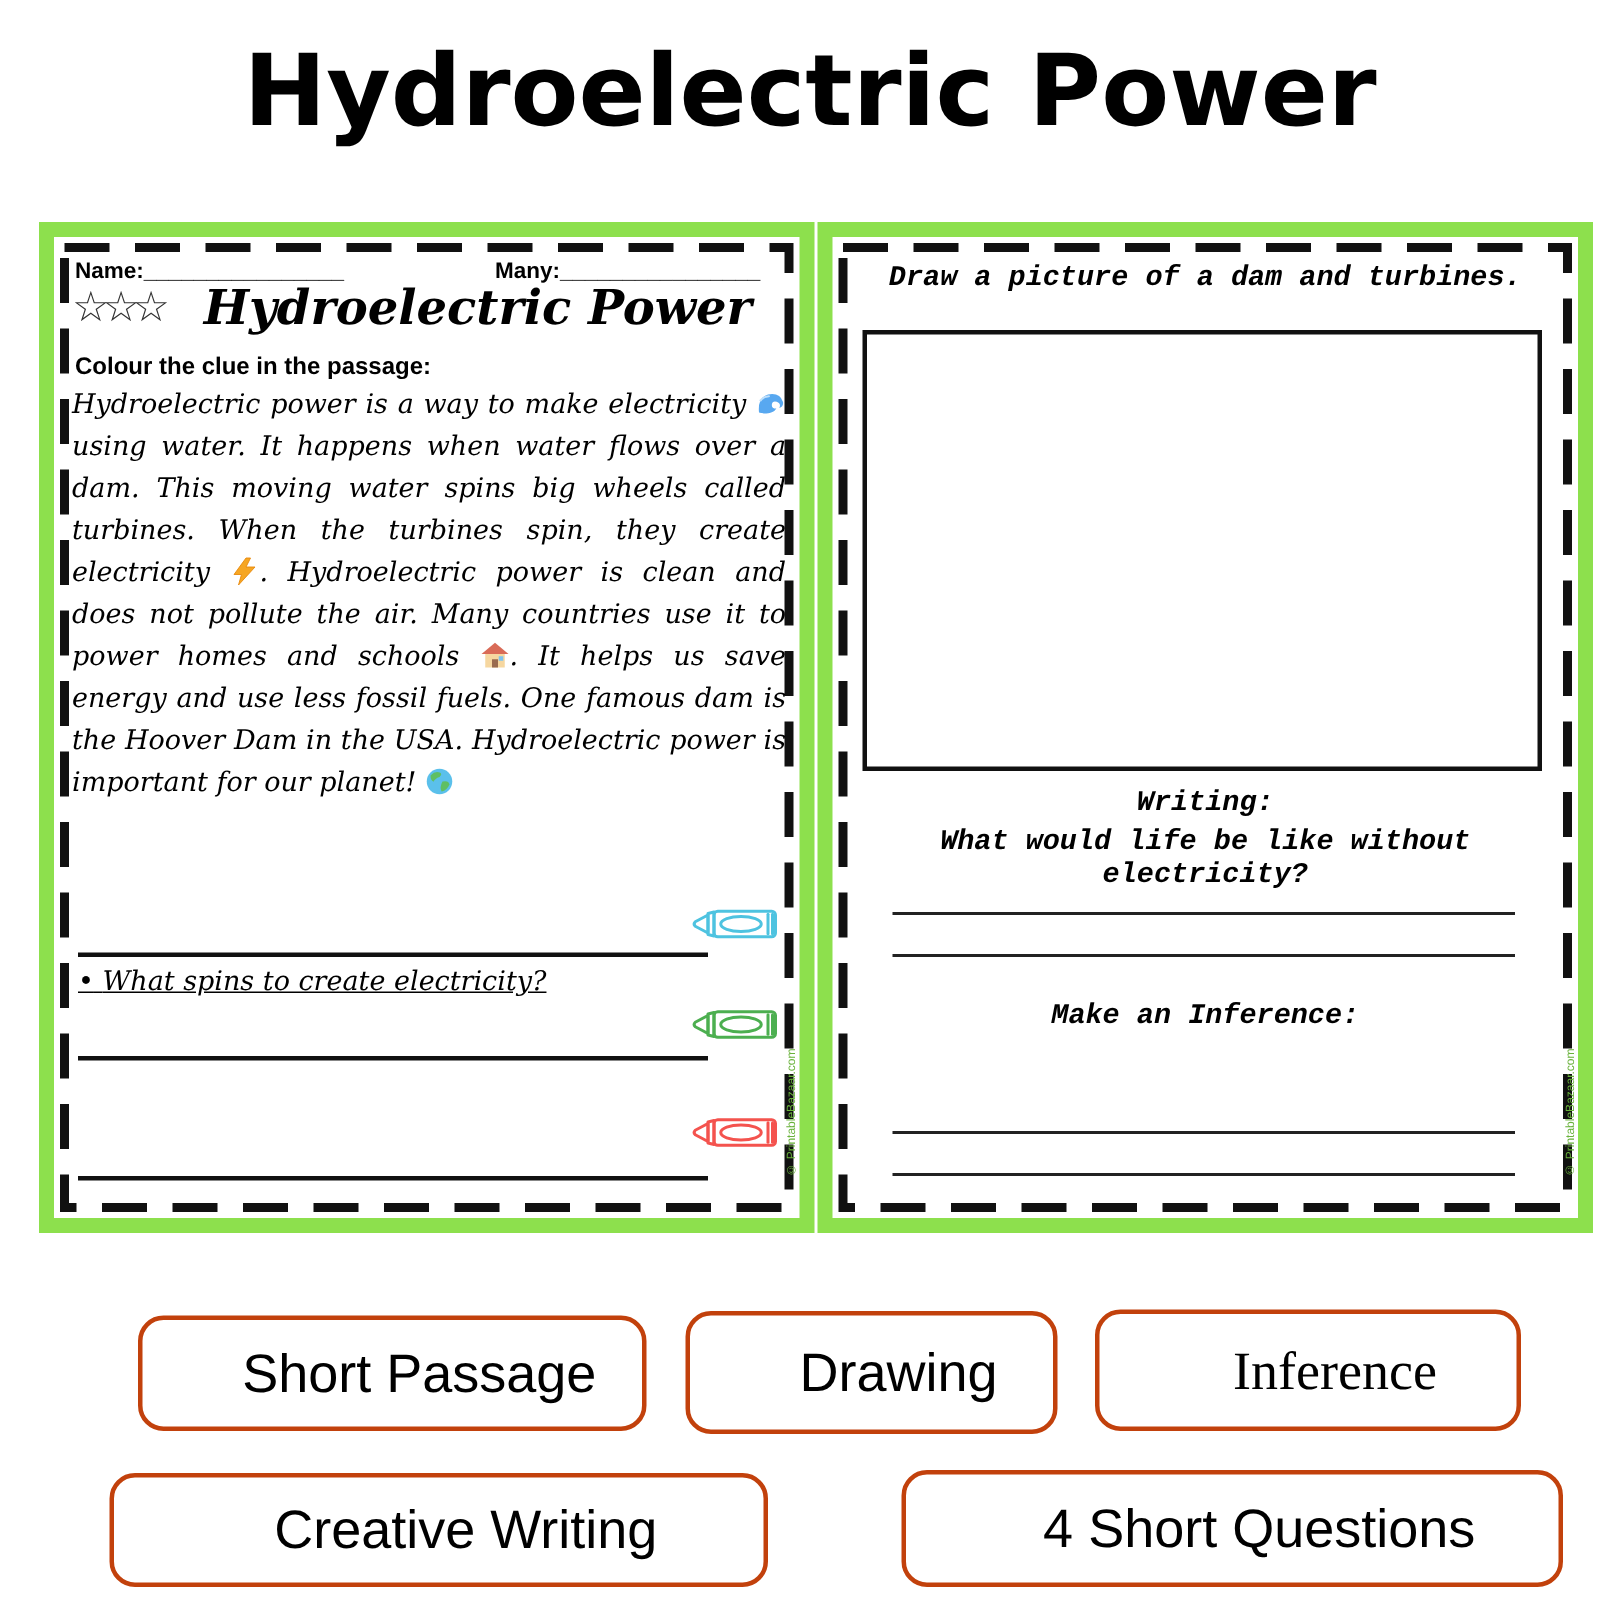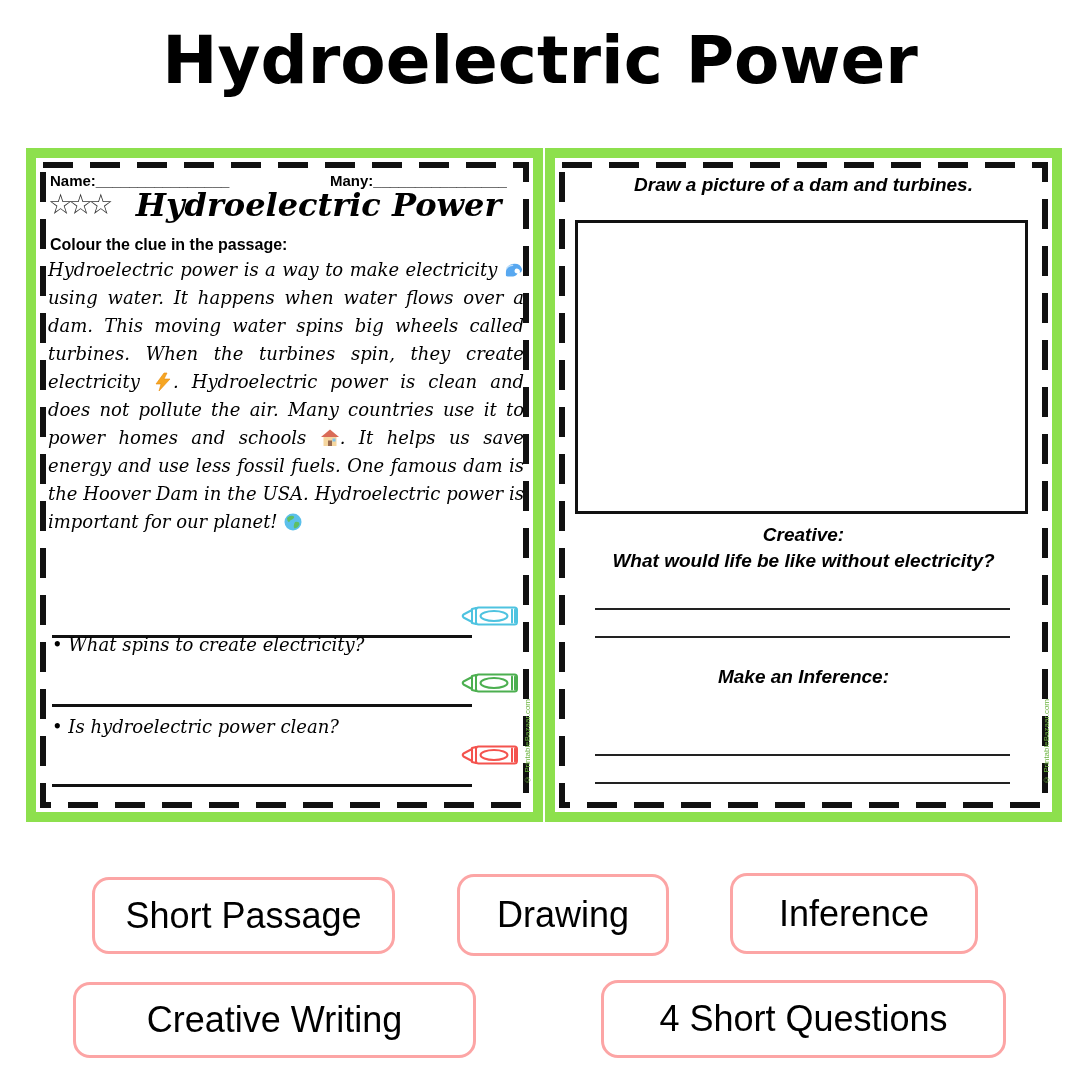--- a/index.html
+++ b/index.html
@@ -25,50 +25,50 @@
          font-family:"DejaVu Sans",sans-serif;}
   .script-title{position:absolute;top:28px;left:95px;width:375px;margin:0;text-align:center;
                 font-family:"DejaVu Serif",serif;font-style:italic;font-weight:bold;font-size:32px;}
   .instruction{position:absolute;top:78px;left:14px;margin:0;font-weight:bold;font-size:16px;}
   .passage{position:absolute;top:98px;left:12px;width:476px;margin:0;
            font-family:"DejaVu Serif",serif;font-style:italic;font-size:18px;line-height:28px;
            text-align:justify;}
   .emoji{display:inline-block;width:20px;height:20px;vertical-align:-4px;}
   .qtext{position:absolute;left:16px;width:440px;margin:0;
          font-family:"DejaVu Serif",serif;font-style:italic;font-size:18px;}
-  #q1{top:420px;} #q2{top:476px;} #q3{top:558px;}
+  #q1{top:420px;} #q2{top:486px;text-decoration:underline;} #q3{top:558px;}
   .crayon{position:absolute;width:60px;height:26px;}
   #crayon1{top:445px;left:424px;color:#4EC3E0;}
   #crayon2{top:512px;left:424px;color:#4CAF50;}
   #crayon3{top:584px;left:424px;color:#F4534E;}
   .ansline-left{position:absolute;left:16px;width:420px;height:0;border-top:3px solid #111;}
   #line1{top:477px;} #line2{top:546px;} #line3{top:626px;}
   .watermark{position:absolute;right:1px;bottom:28px;writing-mode:vertical-rl;
              transform:rotate(180deg);font-size:8px;color:#69B23B;}
 
   
   .center-line{position:absolute;left:0;width:497px;margin:0;text-align:center;
-               font-family:Liberation Sans, sans-serif;font-style:italic;font-weight:bold;}
+               font-family:Liberation Mono, monospace;font-style:italic;font-weight:bold;}
   .draw-prompt{top:16px;font-size:19px;}
   .draw-box{position:absolute;left:20px;top:62px;width:447px;height:288px;border:3px solid #111;
             background:#fff;}
   .imagine-heading{top:366px;font-size:19px;}
   .imagine-q{top:392px;font-size:19px;}
   .inference-heading{top:508px;font-size:19px;}
   .inference-q{top:534px;font-size:19px;}
   .ansline-right{position:absolute;left:40px;width:415px;height:0;border-top:2px solid #222;}
   #rline1{top:450px;} #rline2{top:478px;} #rline3{top:596px;} #rline4{top:624px;}
 
   
   .tag{position:absolute;display:flex;align-items:center;justify-content:center;
-       border:3px solid #fca5a5;border-radius:17px;background:#fff;font-size:36px;
-       font-family:"Liberation Sans",sans-serif;color:#000;}
+       border:3px solid #c2410c;border-radius:17px;background:#fff;font-size:36px;
+       font-family:"Liberation Sans",sans-serif;color:#000;padding-left:36px;}
   #tag-short-passage{left:92px;top:877px;width:297px;height:71px;}
   #tag-drawing{left:457px;top:874px;width:206px;height:76px;}
-  #tag-inference{left:730px;top:873px;width:242px;height:75px;}
+  #tag-inference{left:730px;top:873px;width:242px;height:75px;font-family:Liberation Serif, serif;}
   #tag-creative-writing{left:73px;top:982px;width:397px;height:70px;}
   #tag-3-short-questions{left:601px;top:980px;width:399px;height:72px;}
 </style>
 </head>
 <body>
 
 <div id="canvas">
 
   <div class="main-title">Hydroelectric Power</div>
 
@@ -123,21 +123,20 @@
           <path d="M12 7 L3.5 11.5 Q2 13 3.5 14.5 L12 19 Z"></path>
           <path d="M12 6 L16 5 V21 L12 20 Z"></path>
           <rect x="16" y="4.5" width="41" height="17" rx="2.5"></rect>
           <ellipse cx="34" cy="13" rx="13.5" ry="5"></ellipse>
           <line x1="52" y1="6.5" x2="52" y2="19.5"></line>
           <line x1="55" y1="6.5" x2="55" y2="19.5"></line>
         </g>
       </svg>
       <div class="ansline-left" id="line2"></div>
 
-      <p class="qtext" id="q3"><span>•</span>&nbsp;<span>Is hydroelectric power clean?</span></p>
       <svg class="crayon" id="crayon3" viewBox="0 0 60 26">
         <g fill="none" stroke="currentColor" stroke-width="2" stroke-linejoin="round" stroke-linecap="round">
           <path d="M12 7 L3.5 11.5 Q2 13 3.5 14.5 L12 19 Z"></path>
           <path d="M12 6 L16 5 V21 L12 20 Z"></path>
           <rect x="16" y="4.5" width="41" height="17" rx="2.5"></rect>
           <ellipse cx="34" cy="13" rx="13.5" ry="5"></ellipse>
           <line x1="52" y1="6.5" x2="52" y2="19.5"></line>
           <line x1="55" y1="6.5" x2="55" y2="19.5"></line>
         </g>
       </svg>
@@ -150,21 +149,21 @@
   <section class="card" id="card-right">
     <div class="page">
       <svg class="dashed-border" width="497" height="654" viewBox="0 0 497 654">
         <rect x="7" y="7" width="483" height="640" fill="none" stroke="#111" stroke-width="6" stroke-dasharray="30 17"></rect>
       </svg>
 
       <p class="center-line draw-prompt">Draw a picture of a dam and turbines.</p>
 
       <div class="draw-box"></div>
 
-      <p class="center-line imagine-heading">Creative:</p>
+      <p class="center-line imagine-heading">Writing:</p>
       <p class="center-line imagine-q">What would life be like without electricity?</p>
       <div class="ansline-right" id="rline1"></div>
       <div class="ansline-right" id="rline2"></div>
 
       <p class="center-line inference-heading">Make an Inference:</p>
       <div class="ansline-right" id="rline3"></div>
       <div class="ansline-right" id="rline4"></div>
 
       <div class="watermark">© PrintableBazaar.com</div>
     </div>

